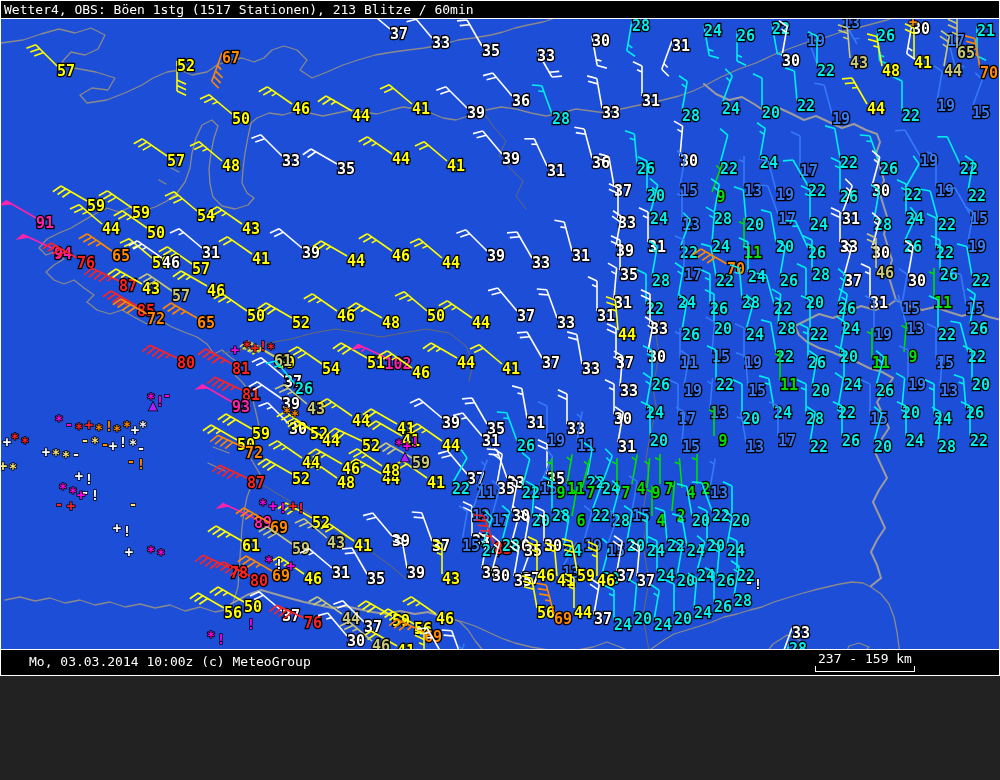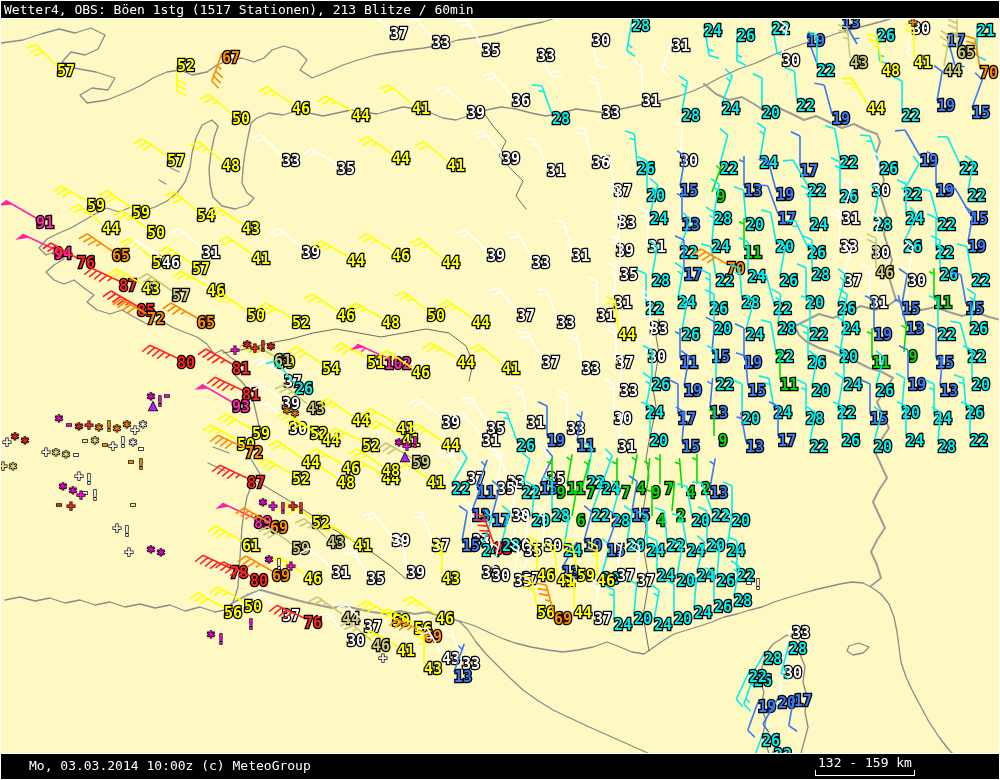--- a/index.html
+++ b/index.html
@@ -1,16 +1,16 @@
 <!DOCTYPE html>
 <html><head>
 <meta charset="utf-8">
 <style>
   html,body{margin:0;padding:0;background:#222;}
-  #frame{position:relative;width:1000px;height:780px;background:#fef9c3;border:1px solid #fff;box-sizing:border-box;overflow:hidden;font-family:"DejaVu Sans Mono",monospace;}
+  #frame{position:relative;width:1000px;height:676px;background:#1d4ed8;border:1px solid #fff;box-sizing:border-box;overflow:hidden;font-family:"DejaVu Sans Mono",monospace;}
   #titlebar{position:absolute;left:0;top:0;width:100%;height:17px;background:#000;border-bottom:1px solid #fff;z-index:5;}
   #titlebar span{display:block;color:#fff;font:13px "DejaVu Sans Mono",monospace;padding:1px 0 0 3px;white-space:pre;}
   #map-wrap{position:absolute;left:0;top:0;width:100%;height:100%;z-index:1;}
   #footerbar{position:absolute;left:0;bottom:0;width:100%;height:25px;background:#000;border-top:1px solid #fff;z-index:5;}
   #footerbar .ftext{position:absolute;left:3px;top:4px;color:#fff;font:13px "DejaVu Sans Mono",monospace;white-space:pre;padding-left:25px;}
   #scalebox{position:absolute;left:808px;top:1px;width:112px;height:22px;}
   #scalebox .slabel{display:block;text-align:center;color:#fff;font:13px "DejaVu Sans Mono",monospace;}
   #scalebox .sbracket{margin:0 6px;height:5px;border-left:1px solid #fff;border-right:1px solid #fff;border-bottom:1px solid #fff;}
   text.stn{font:bold 15px "DejaVu Sans Mono",monospace;paint-order:stroke;stroke:#000;stroke-width:2.6px;}
   text.ltg{font:bold 14px "DejaVu Sans Mono",monospace;paint-order:stroke;stroke:#000;stroke-width:1.5px;}
@@ -2466,17 +2466,17 @@
         <text x="404" y="460" fill="#aa22ff" text-anchor="middle" class="ltg">▲</text>
         <text x="210" y="640" fill="#ff00e6" text-anchor="middle" class="ltg">*</text>
         <text x="220" y="643" fill="#ff00e6" text-anchor="middle" class="ltg">!</text>
         <text x="250" y="628" fill="#ff00e6" text-anchor="middle" class="ltg">!</text>
       </svg>
   </div>
 
   <div id="footerbar">
     <span class="ftext">Mo, 03.03.2014 10:00z (c) MeteoGroup</span>
     <div id="scalebox">
-      <span class="slabel">132 - 159 km</span>
+      <span class="slabel">237 - 159 km</span>
       <div class="sbracket"></div>
     </div>
   </div>
 </div>
 
 </body></html>

